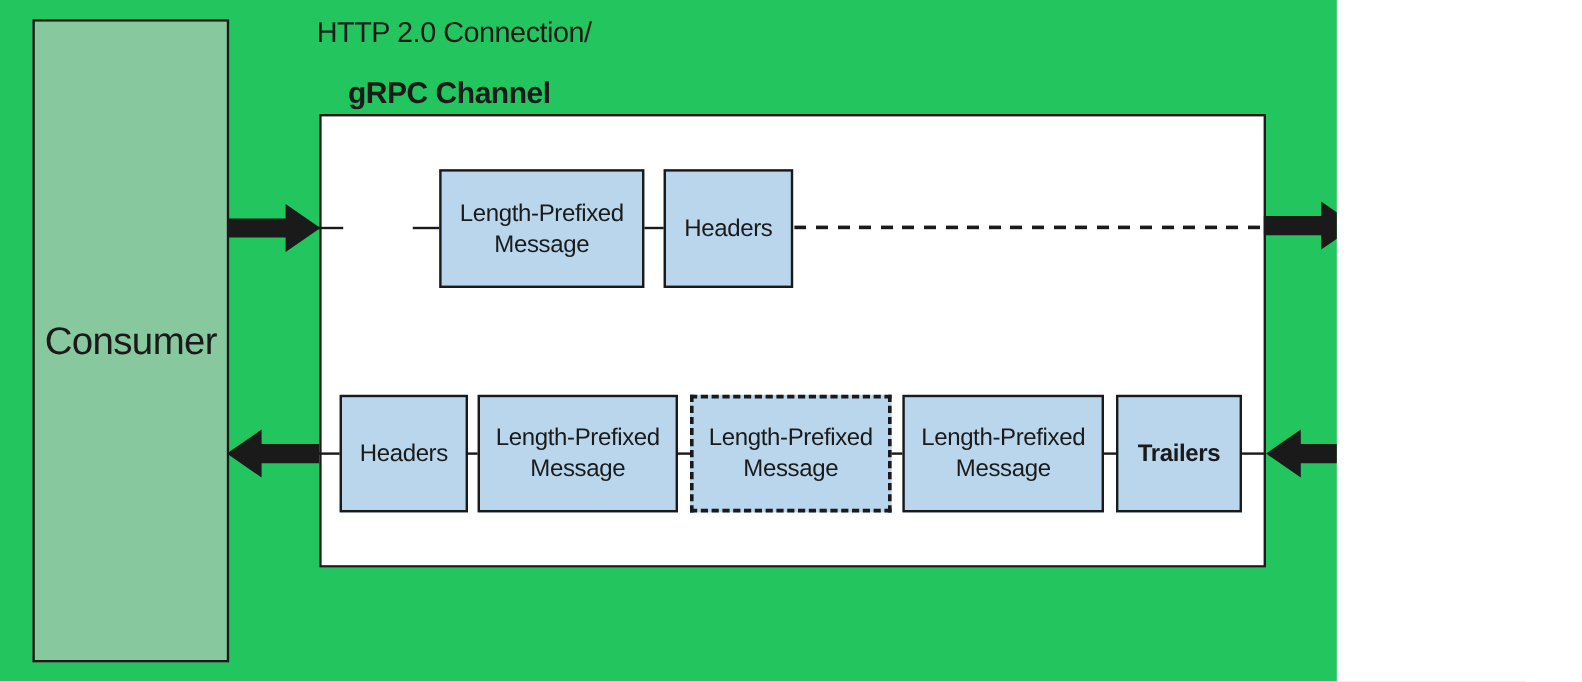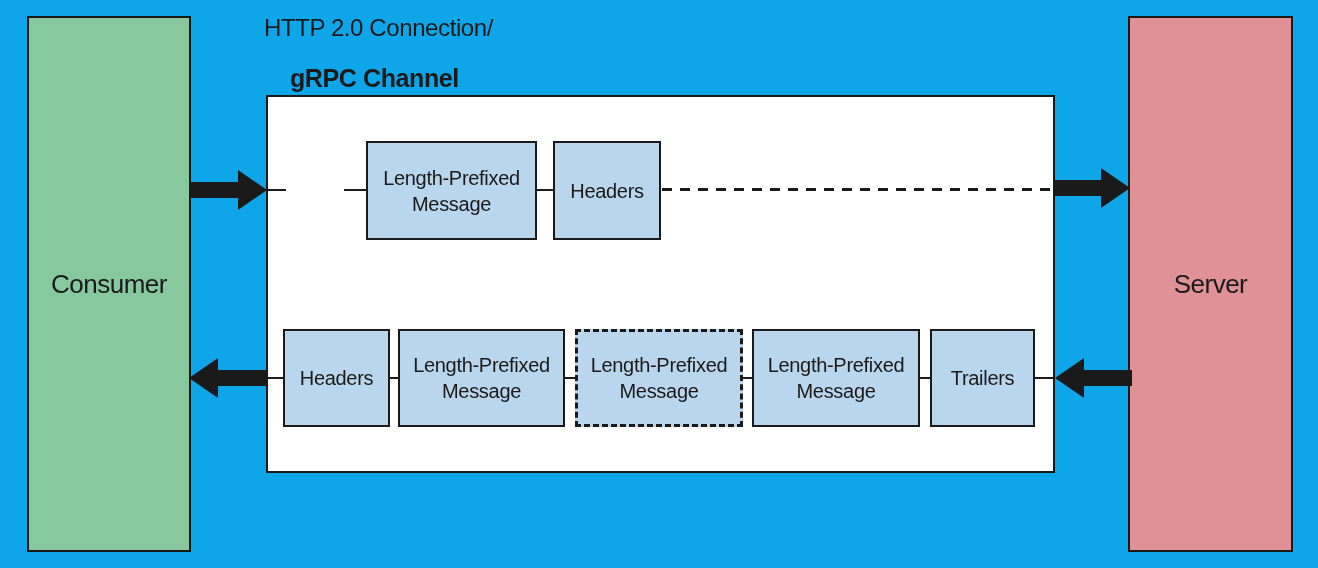--- a/index.html
+++ b/index.html
@@ -3,32 +3,32 @@
 <meta charset="utf-8">
 <style>
   * { margin: 0; padding: 0; box-sizing: border-box; }
   html, body { background: #ffffff; }
   body {
     font-family: "Liberation Sans", "DejaVu Sans", sans-serif;
     color: #1a1a1a;
   }
   .stage {
     position: relative;
-    width: 1318px;
+    width: 1114px;
     height: 568px;
-    background: #0ea5e9;
+    background: #22c55e;
     overflow: hidden;
   }
   .node {
     position: absolute;
     border: 2px solid #1a1a1a;
     display: flex;
     align-items: center;
     justify-content: center;
-    font-size: 26px;
+    font-size: 32px;
     letter-spacing: -0.5px;
   }
   .consumer {
     left: 27px; top: 16px; width: 164px; height: 536px;
     background: #88C89F;
   }
   .server {
     left: 1128px; top: 16px; width: 165px; height: 536px;
     background: #DF9196;
   }
@@ -101,21 +101,21 @@
   <div class="connector" style="left:916px; top:377px; width:18px;"></div>
   <div class="connector" style="left:1033px; top:377px; width:22px;"></div>
 
   <div class="frame row-top" style="left:366px; width:171px;">Length-Prefixed Message</div>
   <div class="frame row-top" style="left:553px; width:108px;">Headers</div>
 
   <div class="frame row-bottom" style="left:283px; width:107px;">Headers</div>
   <div class="frame row-bottom" style="left:398px; width:167px;">Length-Prefixed Message</div>
   <div class="frame row-bottom dashed" style="left:575px; width:168px;">Length-Prefixed Message</div>
   <div class="frame row-bottom" style="left:752px; width:168px;">Length-Prefixed Message</div>
-  <div class="frame row-bottom" style="left:930px; width:105px;">Trailers</div>
+  <div class="frame row-bottom" style="left:930px; width:105px;font-weight:bold;">Trailers</div>
 
   <div class="node consumer" style="background-color: rgb(136, 200, 159);">Consumer</div>
   <div class="node server" style="background-color: rgb(223, 145, 150);">Server</div>
 
   <div class="arrow" style="left:190px; top:168px;">
     <svg width="78" height="44" viewBox="0 0 78 44">
       <polygon points="0,14 48,14 48,2 77,22 48,42 48,30 0,30" fill="#1a1a1a"></polygon>
     </svg>
   </div>
   <div class="arrow" style="left:1053px; top:166px;">

